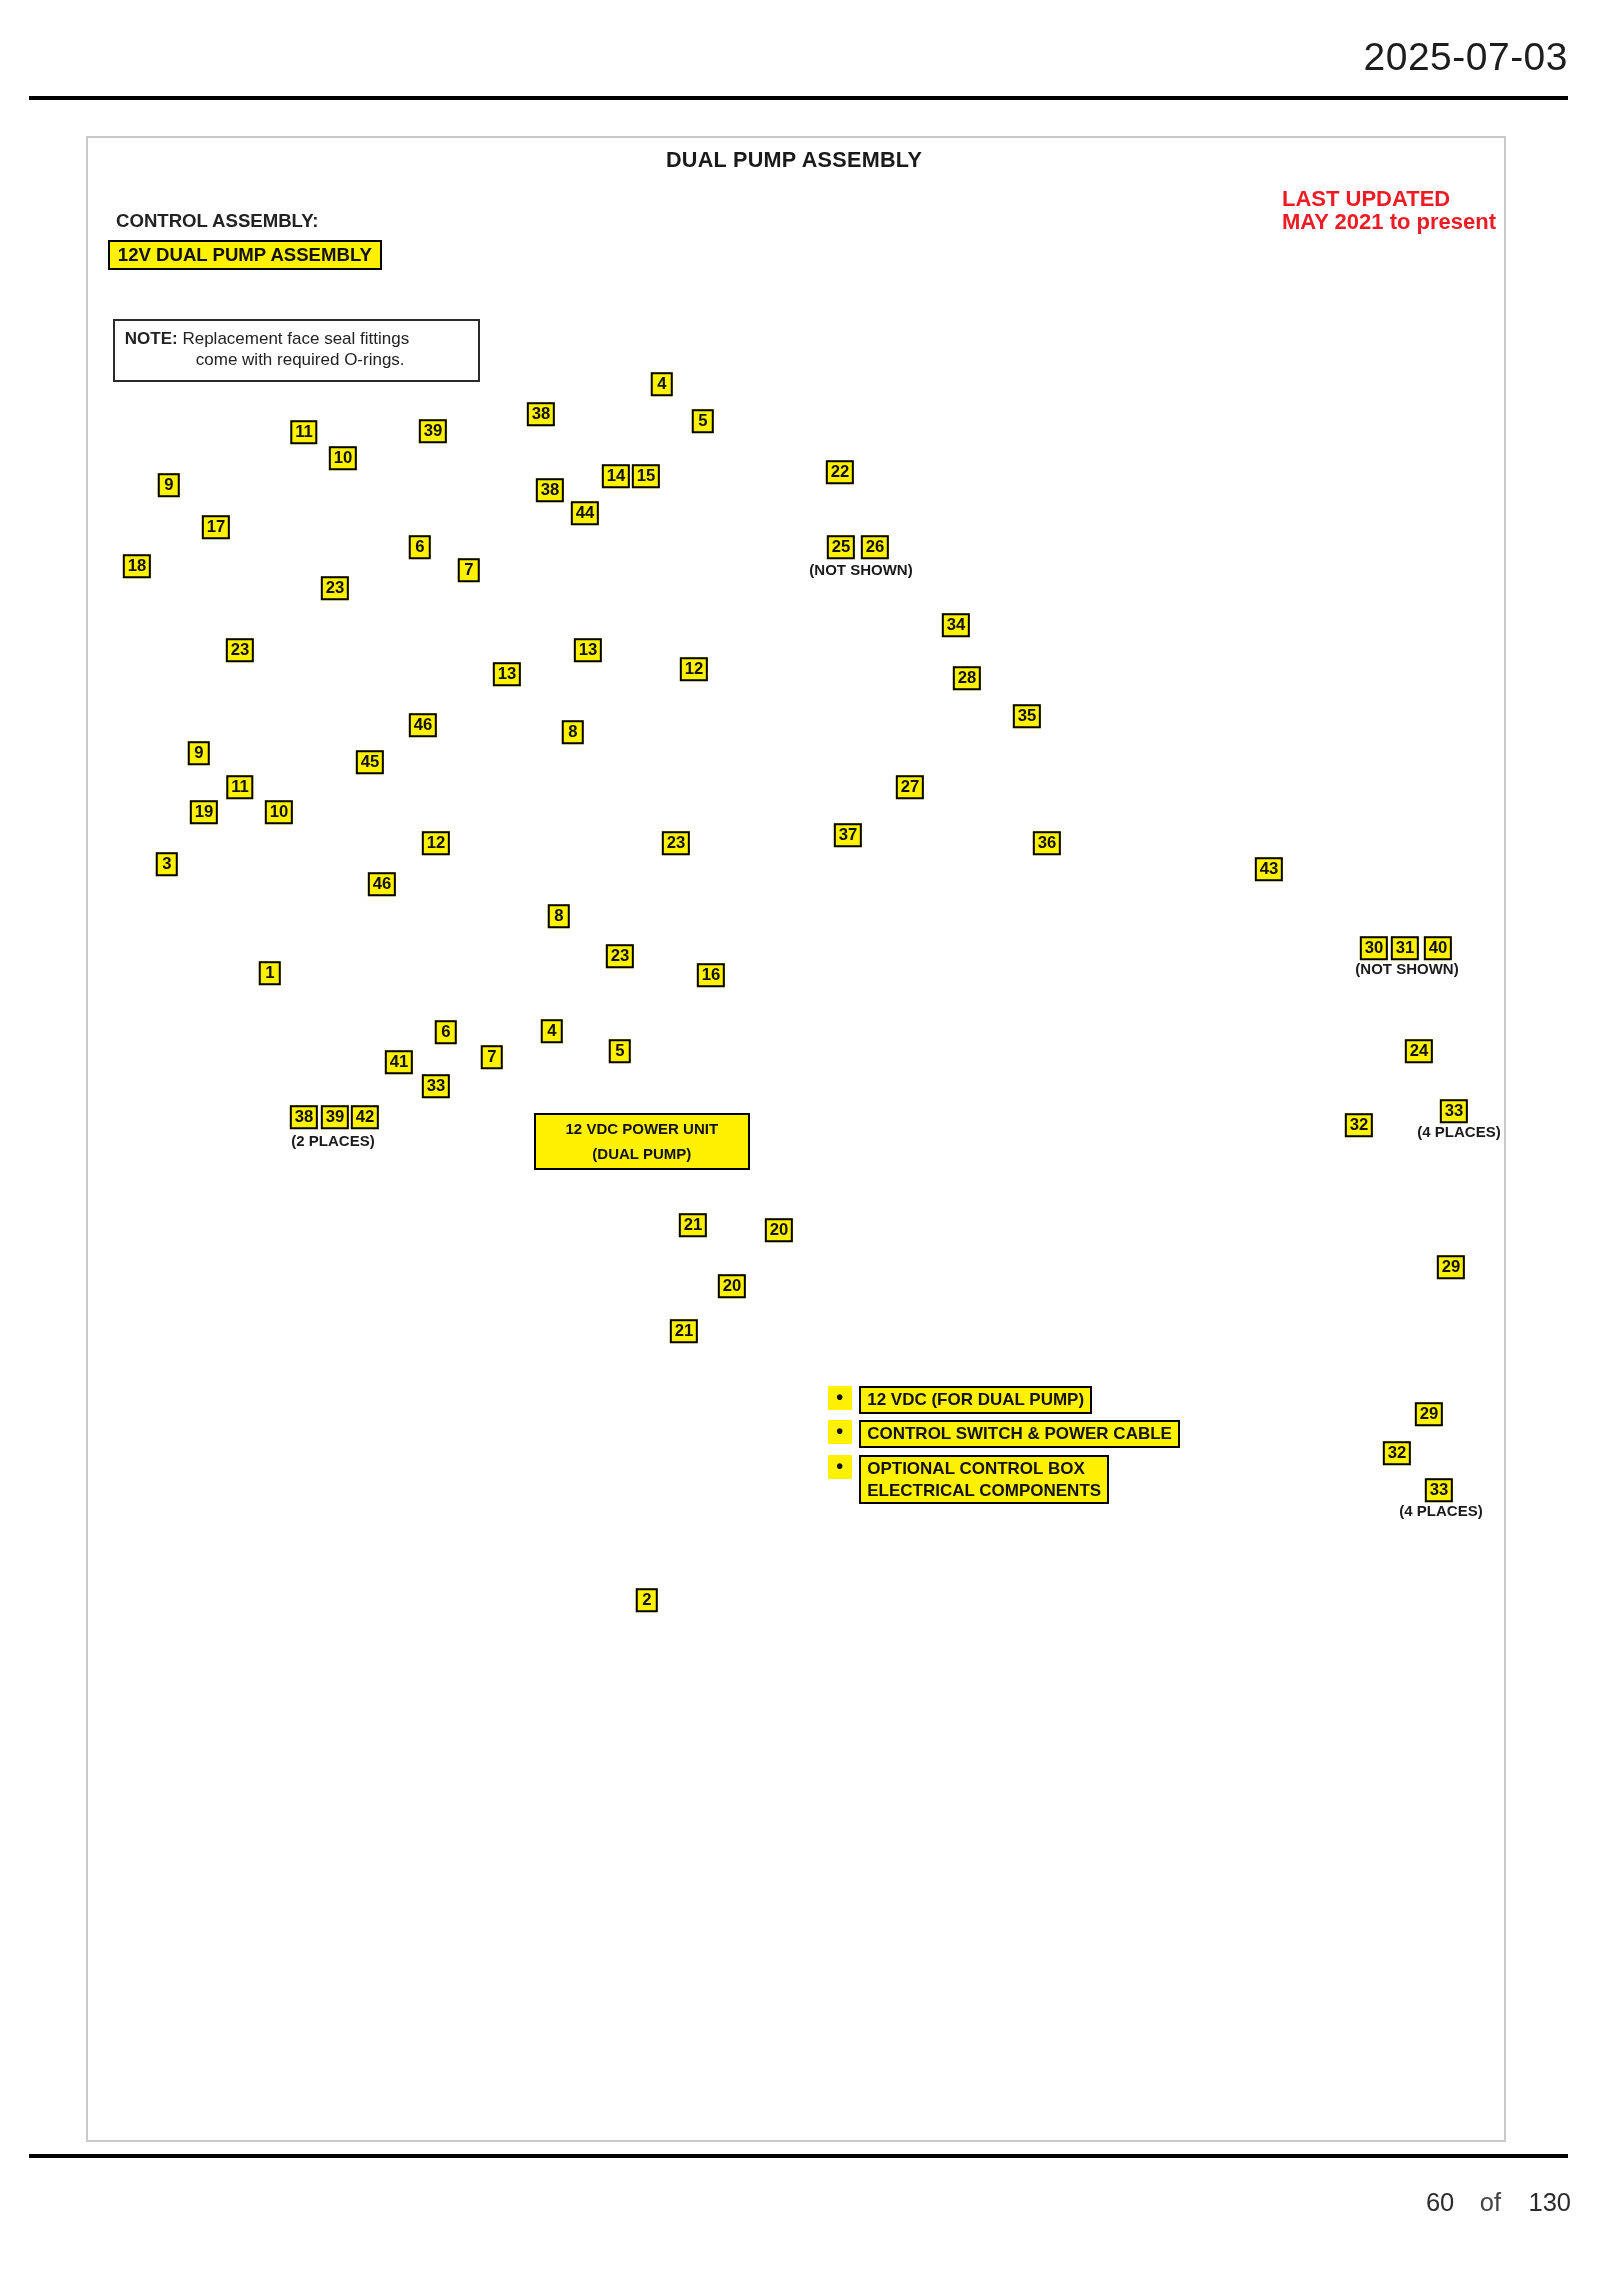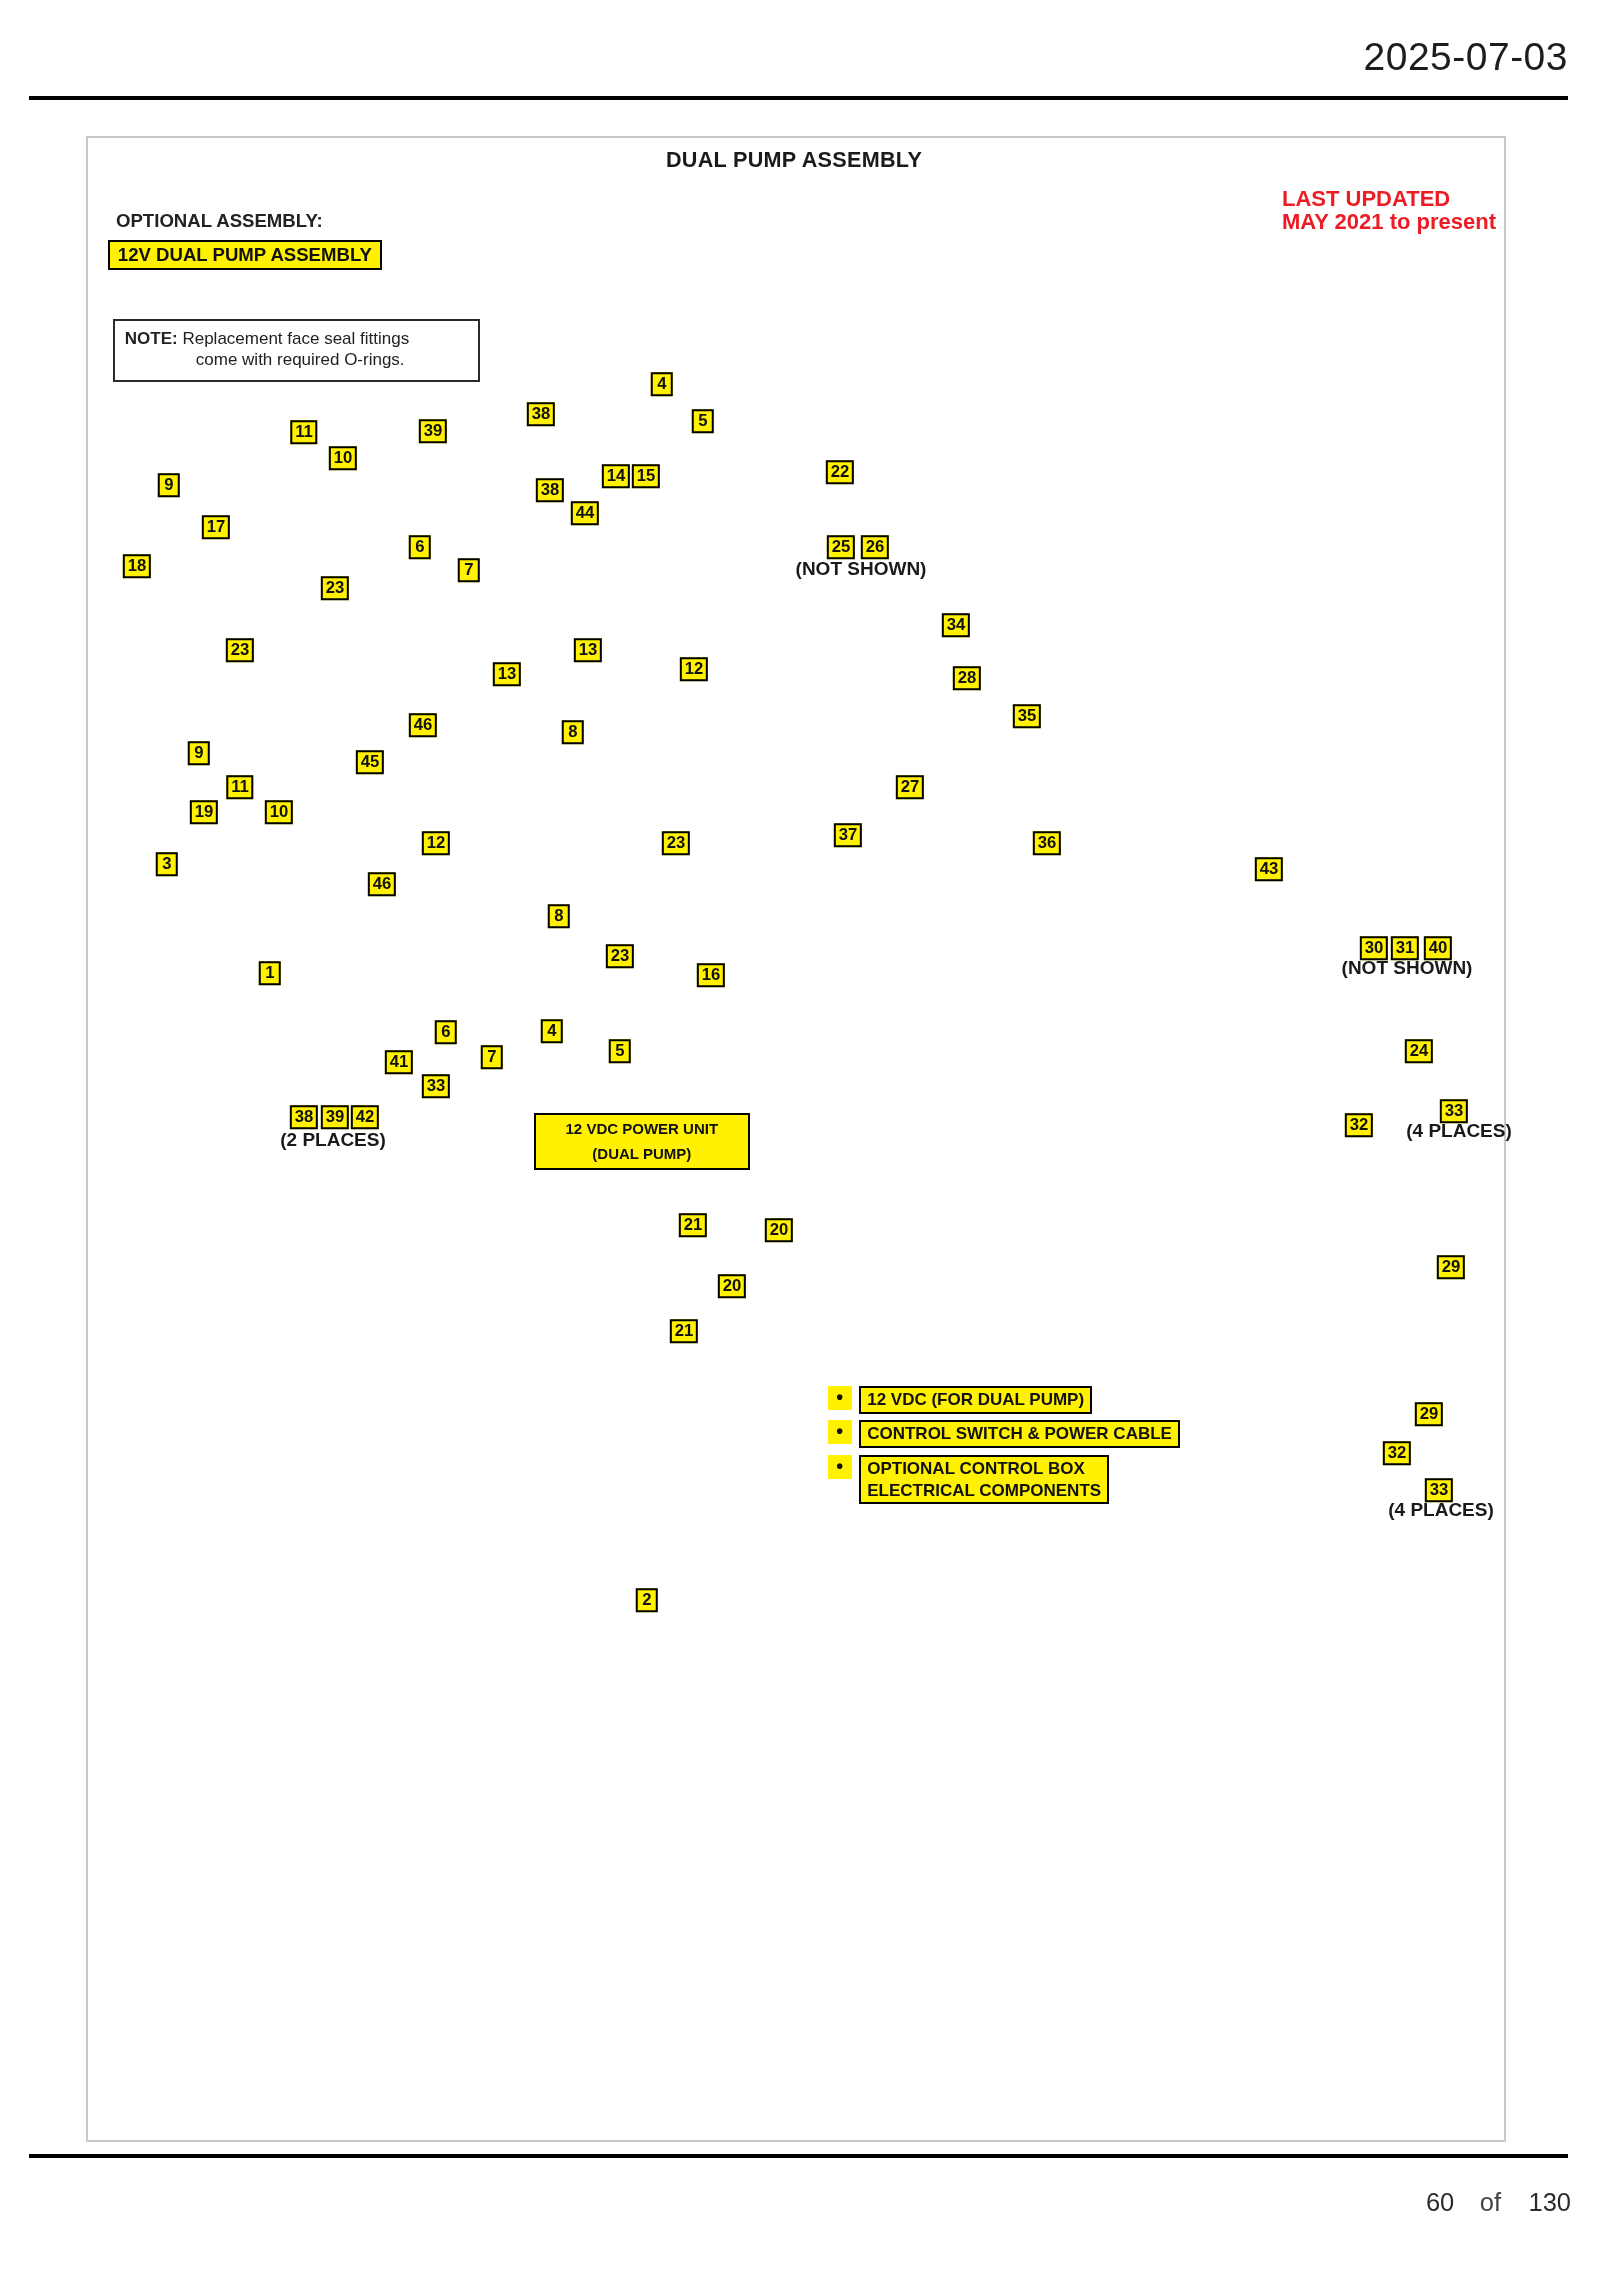--- a/index.html
+++ b/index.html
@@ -33,38 +33,38 @@
   .bullet-dot{background:var(--hl);width:23.5px;height:23.5px;font-size:19.6px;font-weight:bold;text-align:center;line-height:23.5px;margin-right:7.8px;flex:0 0 auto;}
   .bullet-box{background:var(--hl);border:2.9px solid #000;font-weight:bold;font-size:17px;line-height:21.6px;padding:1px 5.9px;color:#111;}
   .bullet-line{display:block;white-space:nowrap;}
   .bullet-line:empty{display:none;}
   #bullet-row-0{left:828px;top:1386px;}
   #bullet-row-1{left:828px;top:1420px;}
   #bullet-row-2{left:828px;top:1455px;}
   
   .callout{position:absolute;transform:translate(-50%,-50%);background:var(--hl);border:2.9px solid #000;
            font-weight:bold;font-size:16.7px;line-height:1.05;padding:1px 2.9px;min-width:12.7px;text-align:center;color:#111;z-index:5;}
-  .annotation{position:absolute;transform:translate(-50%,-50%);font-weight:bold;font-size:19px;color:#1a1a1a;white-space:nowrap;z-index:4;}
+  .annotation{position:absolute;transform:translate(-50%,-50%);font-weight:bold;font-size:15px;color:#1a1a1a;white-space:nowrap;z-index:4;}
   svg text{font-family:"Liberation Sans",sans-serif;}
 </style>
 </head>
 <body style="--hl: #fff100; --red: #ed1c24;">
 
 
 
 
 <div class="abs" id="print-date">2025-07-03</div>
 <div class="abs page-rule" id="rule-top"></div>
 <div class="abs" id="frame"></div>
 <div class="abs" id="diagram-title">DUAL PUMP ASSEMBLY</div>
 <div class="abs" id="last-updated">
   <div>LAST UPDATED</div>
   <div>MAY 2021 to present</div>
 </div>
-<div class="abs" id="complete-label">OPTIONAL ASSEMBLY:</div>
+<div class="abs" id="complete-label">CONTROL ASSEMBLY:</div>
 <div class="abs hl-box" id="assembly-name">12V DUAL PUMP ASSEMBLY</div>
 <div class="abs" id="note-box">
   <div><b>NOTE:</b> <span>Replacement face seal fittings</span></div>
   <div class="note-l2">come with required O-rings.</div>
 </div>
 
 
 <svg id="art" width="1620" height="2293" viewBox="0 0 1653 2339">
   <defs>
     <marker id="arr" viewBox="0 0 10 10" refX="8.5" refY="5" markerWidth="7.5" markerHeight="7.5" orient="auto-start-reverse">

